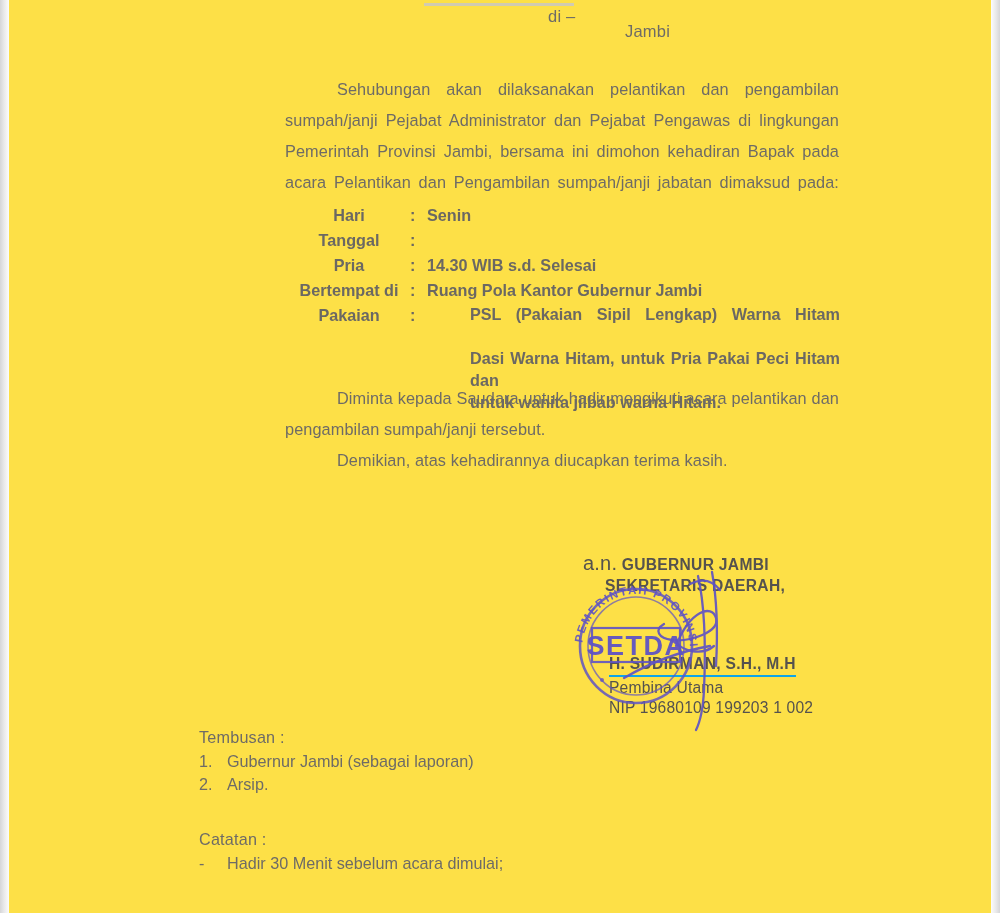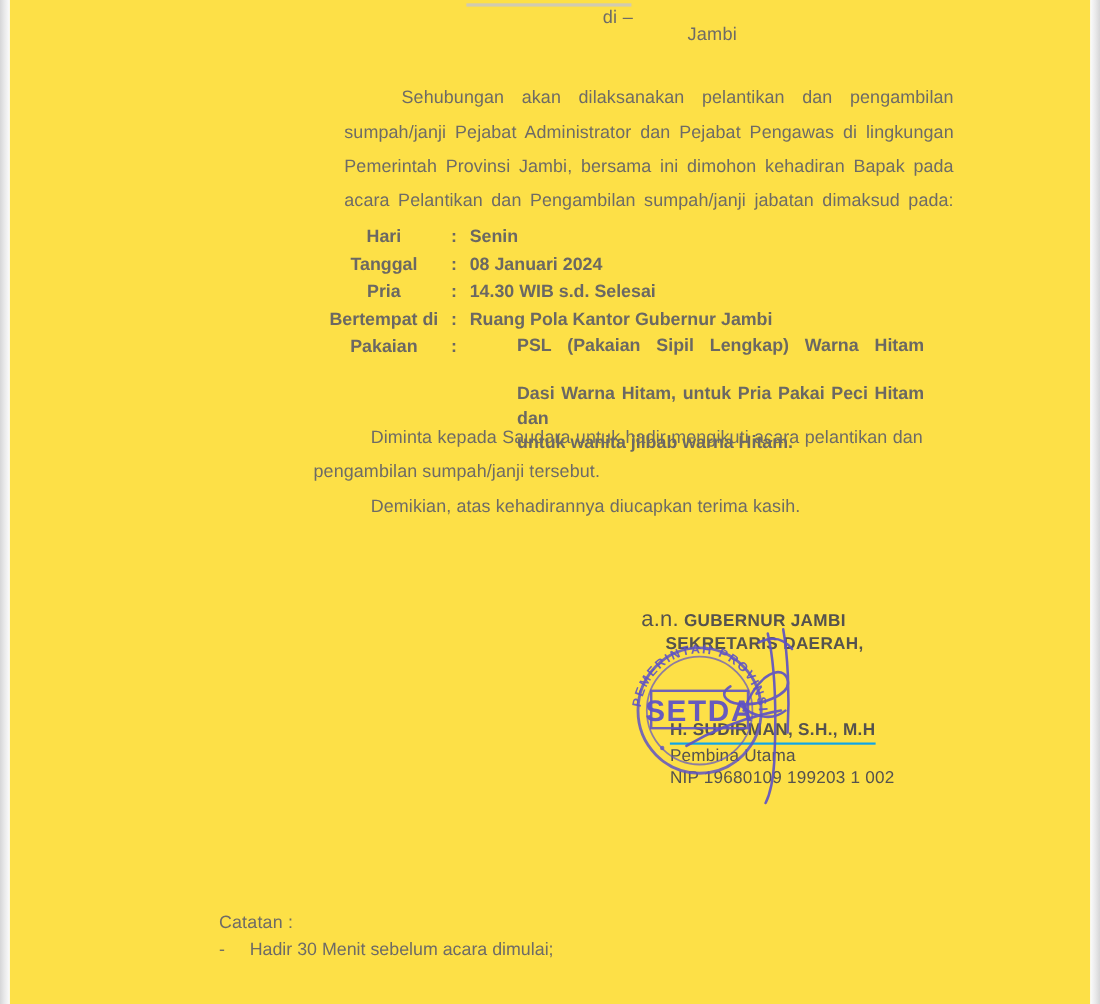--- a/index.html
+++ b/index.html
@@ -57,21 +57,20 @@
     top: 22px;
     font-size: 16.5px;
     letter-spacing: .2px;
   }
 
   .body-block {
     position: absolute;
     left: 285px;
     top: 74px;
     width: 554px;
-    margin-left: 28px;
   }
   .para {
     font-size: 16.3px;
     line-height: 31px;
     text-align: justify;
     text-justify: inter-word;
     margin: 0;
     letter-spacing: .1px;
   }
   .para.indent { text-indent: 52px; }
@@ -247,21 +246,20 @@
 
     <div class="detail-row">
       <span class="detail-label">Hari</span>
       <span class="detail-colon">:</span>
       <span class="detail-value">Senin</span>
     </div>
 
     <div class="detail-row">
       <span class="detail-label">Tanggal</span>
       <span class="detail-colon">:</span>
-      <span class="detail-value">08 Januari 2024</span>
     </div>
 
     <div class="detail-row">
       <span class="detail-label">Pria</span>
       <span class="detail-colon">:</span>
       <span class="detail-value">14.30 WIB s.d. Selesai</span>
     </div>
 
     <div class="detail-row">
       <span class="detail-label">Bertempat di</span>
@@ -319,20 +317,33 @@
         <path d="M 56 86 C 70 50, 92 44, 96 58 C 100 72, 70 82, 52 80 C 38 78, 34 70, 44 64"></path>
         <path d="M 52 80 C 64 92, 82 96, 94 86"></path>
         <path d="M 78 16 C 84 42, 86 84, 84 130 C 83 150, 80 162, 76 170"></path>
         <path d="M 92 12 C 96 34, 98 70, 96 106"></path>
         <path d="M 70 24 C 82 18, 92 20, 100 30"></path>
         <path d="M 4 118 C 28 104, 56 92, 90 86"></path>
       </g>
     </svg>
   </div>
 
+  <div class="tembusan-block">
+    <div class="tembusan-title">Tembusan :</div>
+    <ul class="tembusan-list">
+      <li>
+        <span class="tembusan-num">1.</span>
+        <span>Gubernur Jambi (sebagai laporan)</span>
+      </li>
+      <li>
+        <span class="tembusan-num">2.</span>
+        <span>Arsip.</span>
+      </li>
+    </ul>
+  </div>
 
   <div class="catatan-block">
     <div class="catatan-title">Catatan :</div>
     <ul class="catatan-list">
       <li>
         <span class="catatan-dash">-</span>
         <span>Hadir 30 Menit sebelum acara dimulai;</span>
       </li>
     </ul>
   </div>

